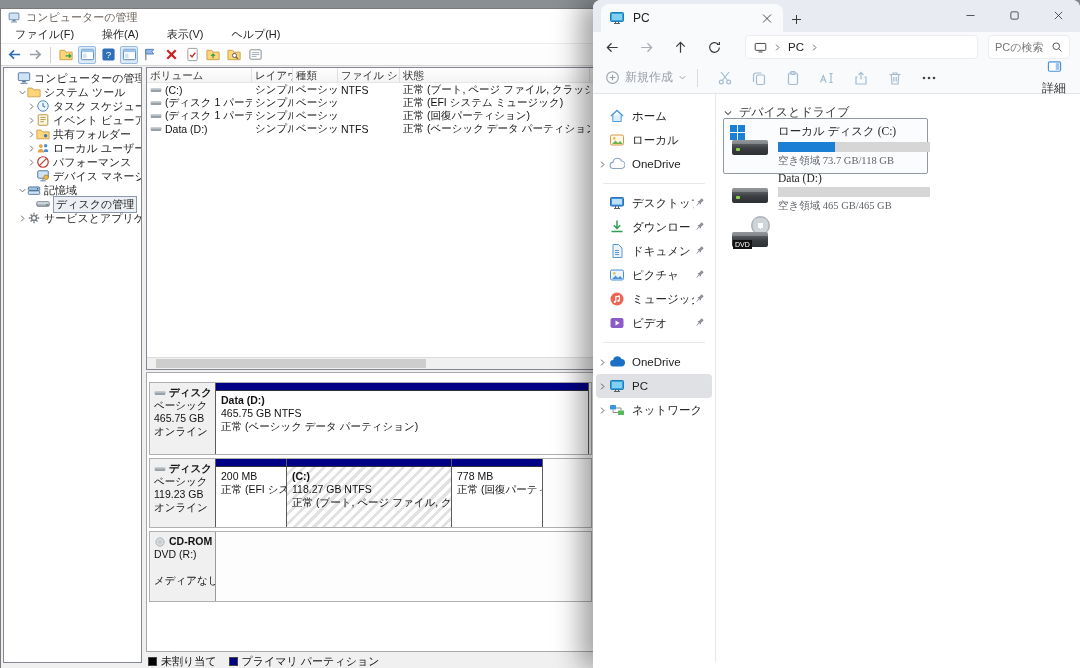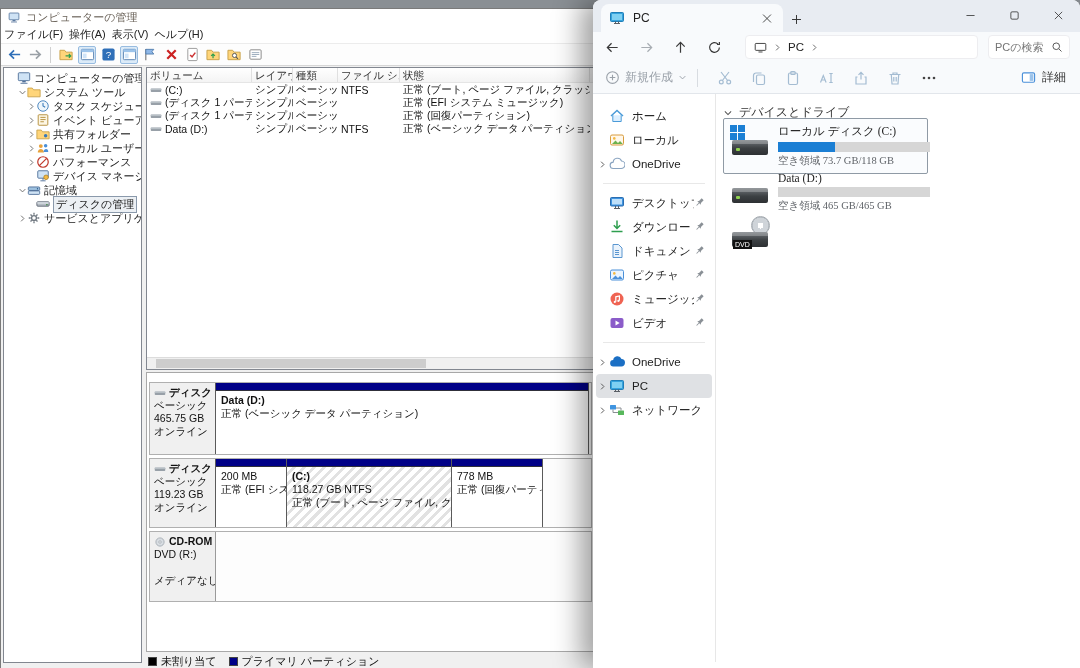--- a/index.html
+++ b/index.html
@@ -6,21 +6,21 @@
   html,body { width:1080px; height:668px; overflow:hidden; background:#8a8f94;
     font-family:"Liberation Sans","DejaVu Sans",sans-serif; }
   .stage { position:relative; width:1080px; height:668px; }
 
   
   .win-dm { position:absolute; left:0; top:8px; width:594px; height:668px;
     background:#f0f0f0; border:1px solid #7a7a7a; border-bottom:none; }
   .dm-titlebar { height:17px; background:#ffffff; display:flex; align-items:center; gap:5px; padding:0 6px; }
   .dm-title { font-size:11px; color:#6a6259; }
   .dm-menubar { height:17px; background:#ffffff; display:flex; align-items:center; font-size:11px; color:#222; }
-  .dm-menu-item { padding:1px 3px; }
+  .dm-menu-item { padding:1px 14px; }
   .dm-toolbar { height:23px; background:#fdfdfd; border-top:1px solid #ececec; border-bottom:1px solid #d7d7d7;
     display:flex; align-items:center; padding:0 4px; gap:3px; }
   .tb-ic { width:18px; height:18px; display:flex; align-items:center; justify-content:center; border:1px solid transparent; }
   .tb-ic.pressed { border:1px solid #98bce0; background:#dcebf8; border-radius:2px; }
   .tb-sep { width:1px; height:16px; background:#d0d0d0; margin:0 3px; }
   .tb-ic svg { width:15px; height:15px; }
 
   .dm-tree { position:absolute; left:2px; top:58px; width:139px; bottom:13px;
     background:#fff; border:1px solid #828790; overflow:hidden; padding-top:3px; }
   .tree-row { height:14px; display:flex; align-items:center; font-size:11px; color:#1a1a1a; white-space:nowrap; }
@@ -88,21 +88,21 @@
     font-family:inherit; }
   .ex-search svg { width:12px; height:12px; color:#555; }
   .ex-toolbar { height:32px; background:#f8fafc; border-bottom:1px solid #e2e6eb; display:flex; align-items:center; }
   .new-btn { display:flex; align-items:center; gap:5px; margin-left:12px; color:#9aa1a9; font-size:12px; }
   .new-btn svg { width:15px; height:15px; }
   .new-btn .chev svg { width:9px; height:9px; }
   .ex-tb-sep { width:1px; height:18px; background:#d8dce1; margin:0 10px; }
   .ex-tb-ic { width:34px; height:26px; display:flex; align-items:center; justify-content:center; color:#a4bcd2; }
   .ex-tb-ic svg { width:16px; height:16px; }
   .ex-tb-ic.en { color:#444; }
-  .details-btn { margin-left:auto; margin-right:14px; display:flex; align-items:center; gap:6px; font-size:12px; color:#333; }
+  .details-btn { margin-left:auto; margin-right:14px; display:flex; align-items:center; gap:6px; font-size:12px; color:#333;flex-direction:column; }
   .details-btn svg { width:15px; height:15px; }
   .ex-body { position:absolute; top:94px; left:0; right:0; bottom:0; background:#fff; }
   .ex-side { position:absolute; left:0; top:0; bottom:0; width:122px; padding-top:10px; overflow:hidden; }
   .side-div { position:absolute; left:122px; top:0; bottom:6px; width:1px; background:#e7e7e7; }
   .side-row { height:24px; display:flex; align-items:center; margin:0 3px; border-radius:4px; font-size:11.5px; color:#222; }
   .side-row.sel { background:#dfe1e4; }
   .side-chev { width:13px; display:flex; justify-content:center; color:#555; flex:none; }
   .side-chev svg { width:9px; height:9px; }
   .side-ic { width:16px; height:16px; margin-right:7px; flex:none; }
   .side-ic svg { width:16px; height:16px; }
@@ -477,20 +477,21 @@
             </div>
             <div>ベーシック</div>
             <div>465.75 GB</div>
             <div>オンライン</div>
           </div>
           <div class="parts">
             <div class="part" style="width: 374px;">
               <div class="part-strip"></div>
               <div class="part-body">
                 <div class="t1">Data (D:)</div>
+                <div>465.75 GB NTFS</div>
                 <div>正常 (ベーシック データ パーティション)</div>
               </div>
             </div>
           </div>
         </div>
         <div class="disk-row" style="top: 85px; height: 70px;">
           <div class="disk-label">
             <div class="nm">
               <span style="display: inline-flex;">
                 <svg viewBox="0 0 16 16">

